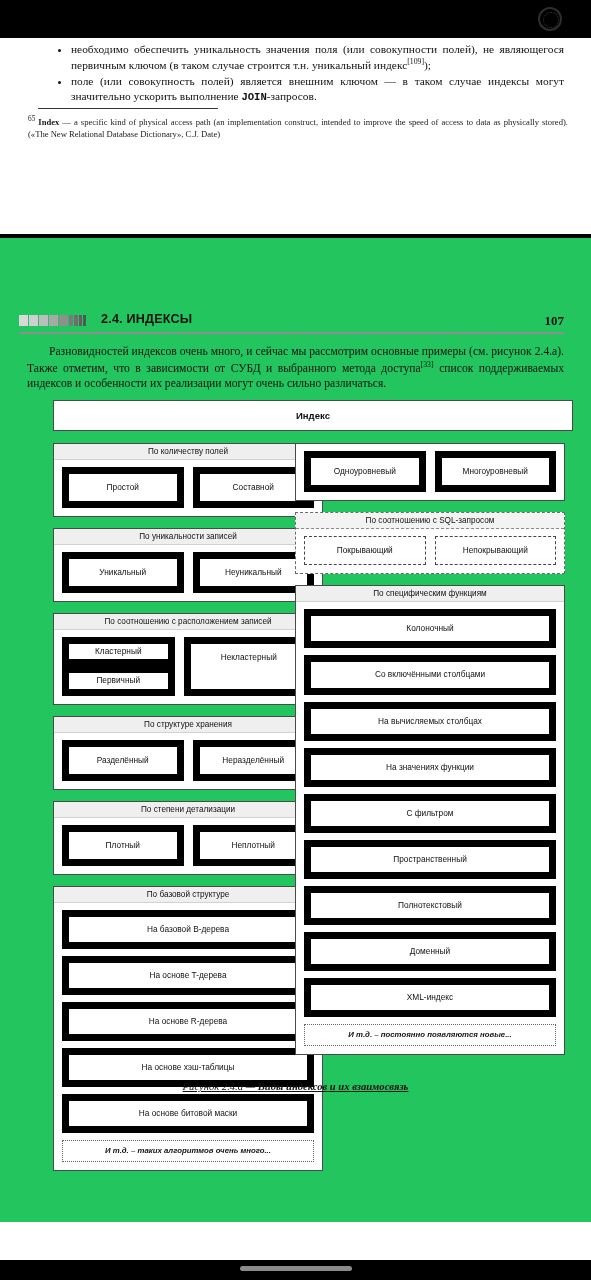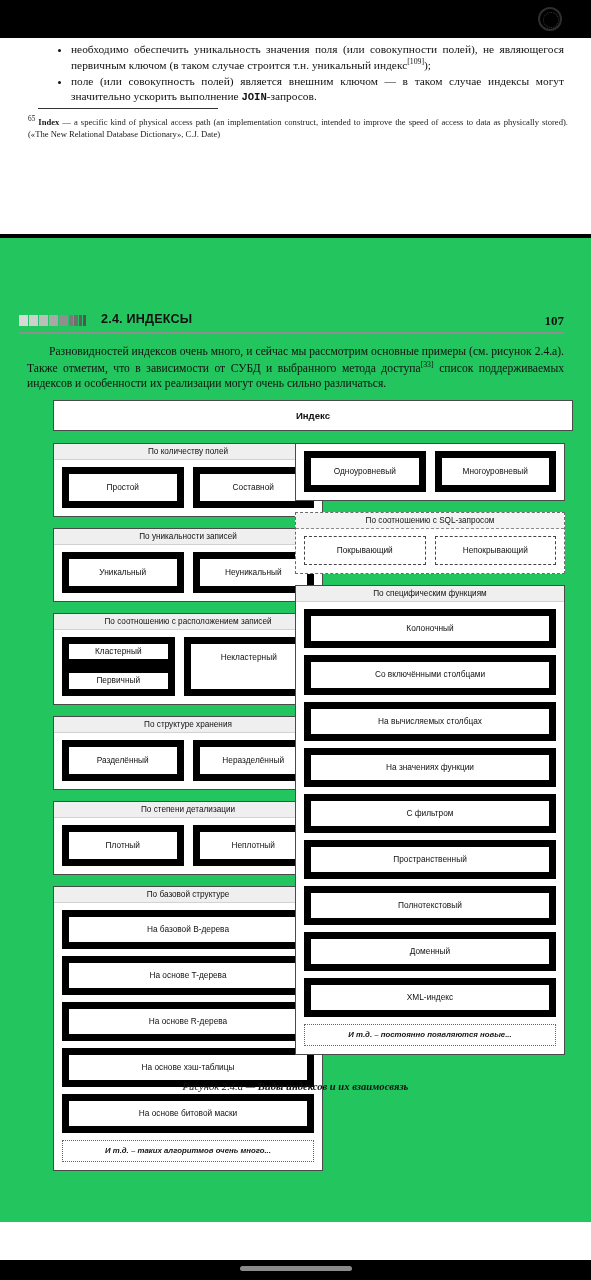--- a/index.html
+++ b/index.html
@@ -261,20 +261,21 @@
     line-height: 1.2;
   }
   .caption {
     position: absolute;
     left: 0; top: 843px;
     width: 591px;
     text-align: center;
     font-size: 10.6px;
     font-style: italic;
     color: #141414;
+    text-decoration: underline;
   }
   .caption b { font-weight: bold; }
 </style>
 </head>
 <body>
 
 <div class="viewer">
 
   <div class="top-bar">
     <div class="watermark"></div>

